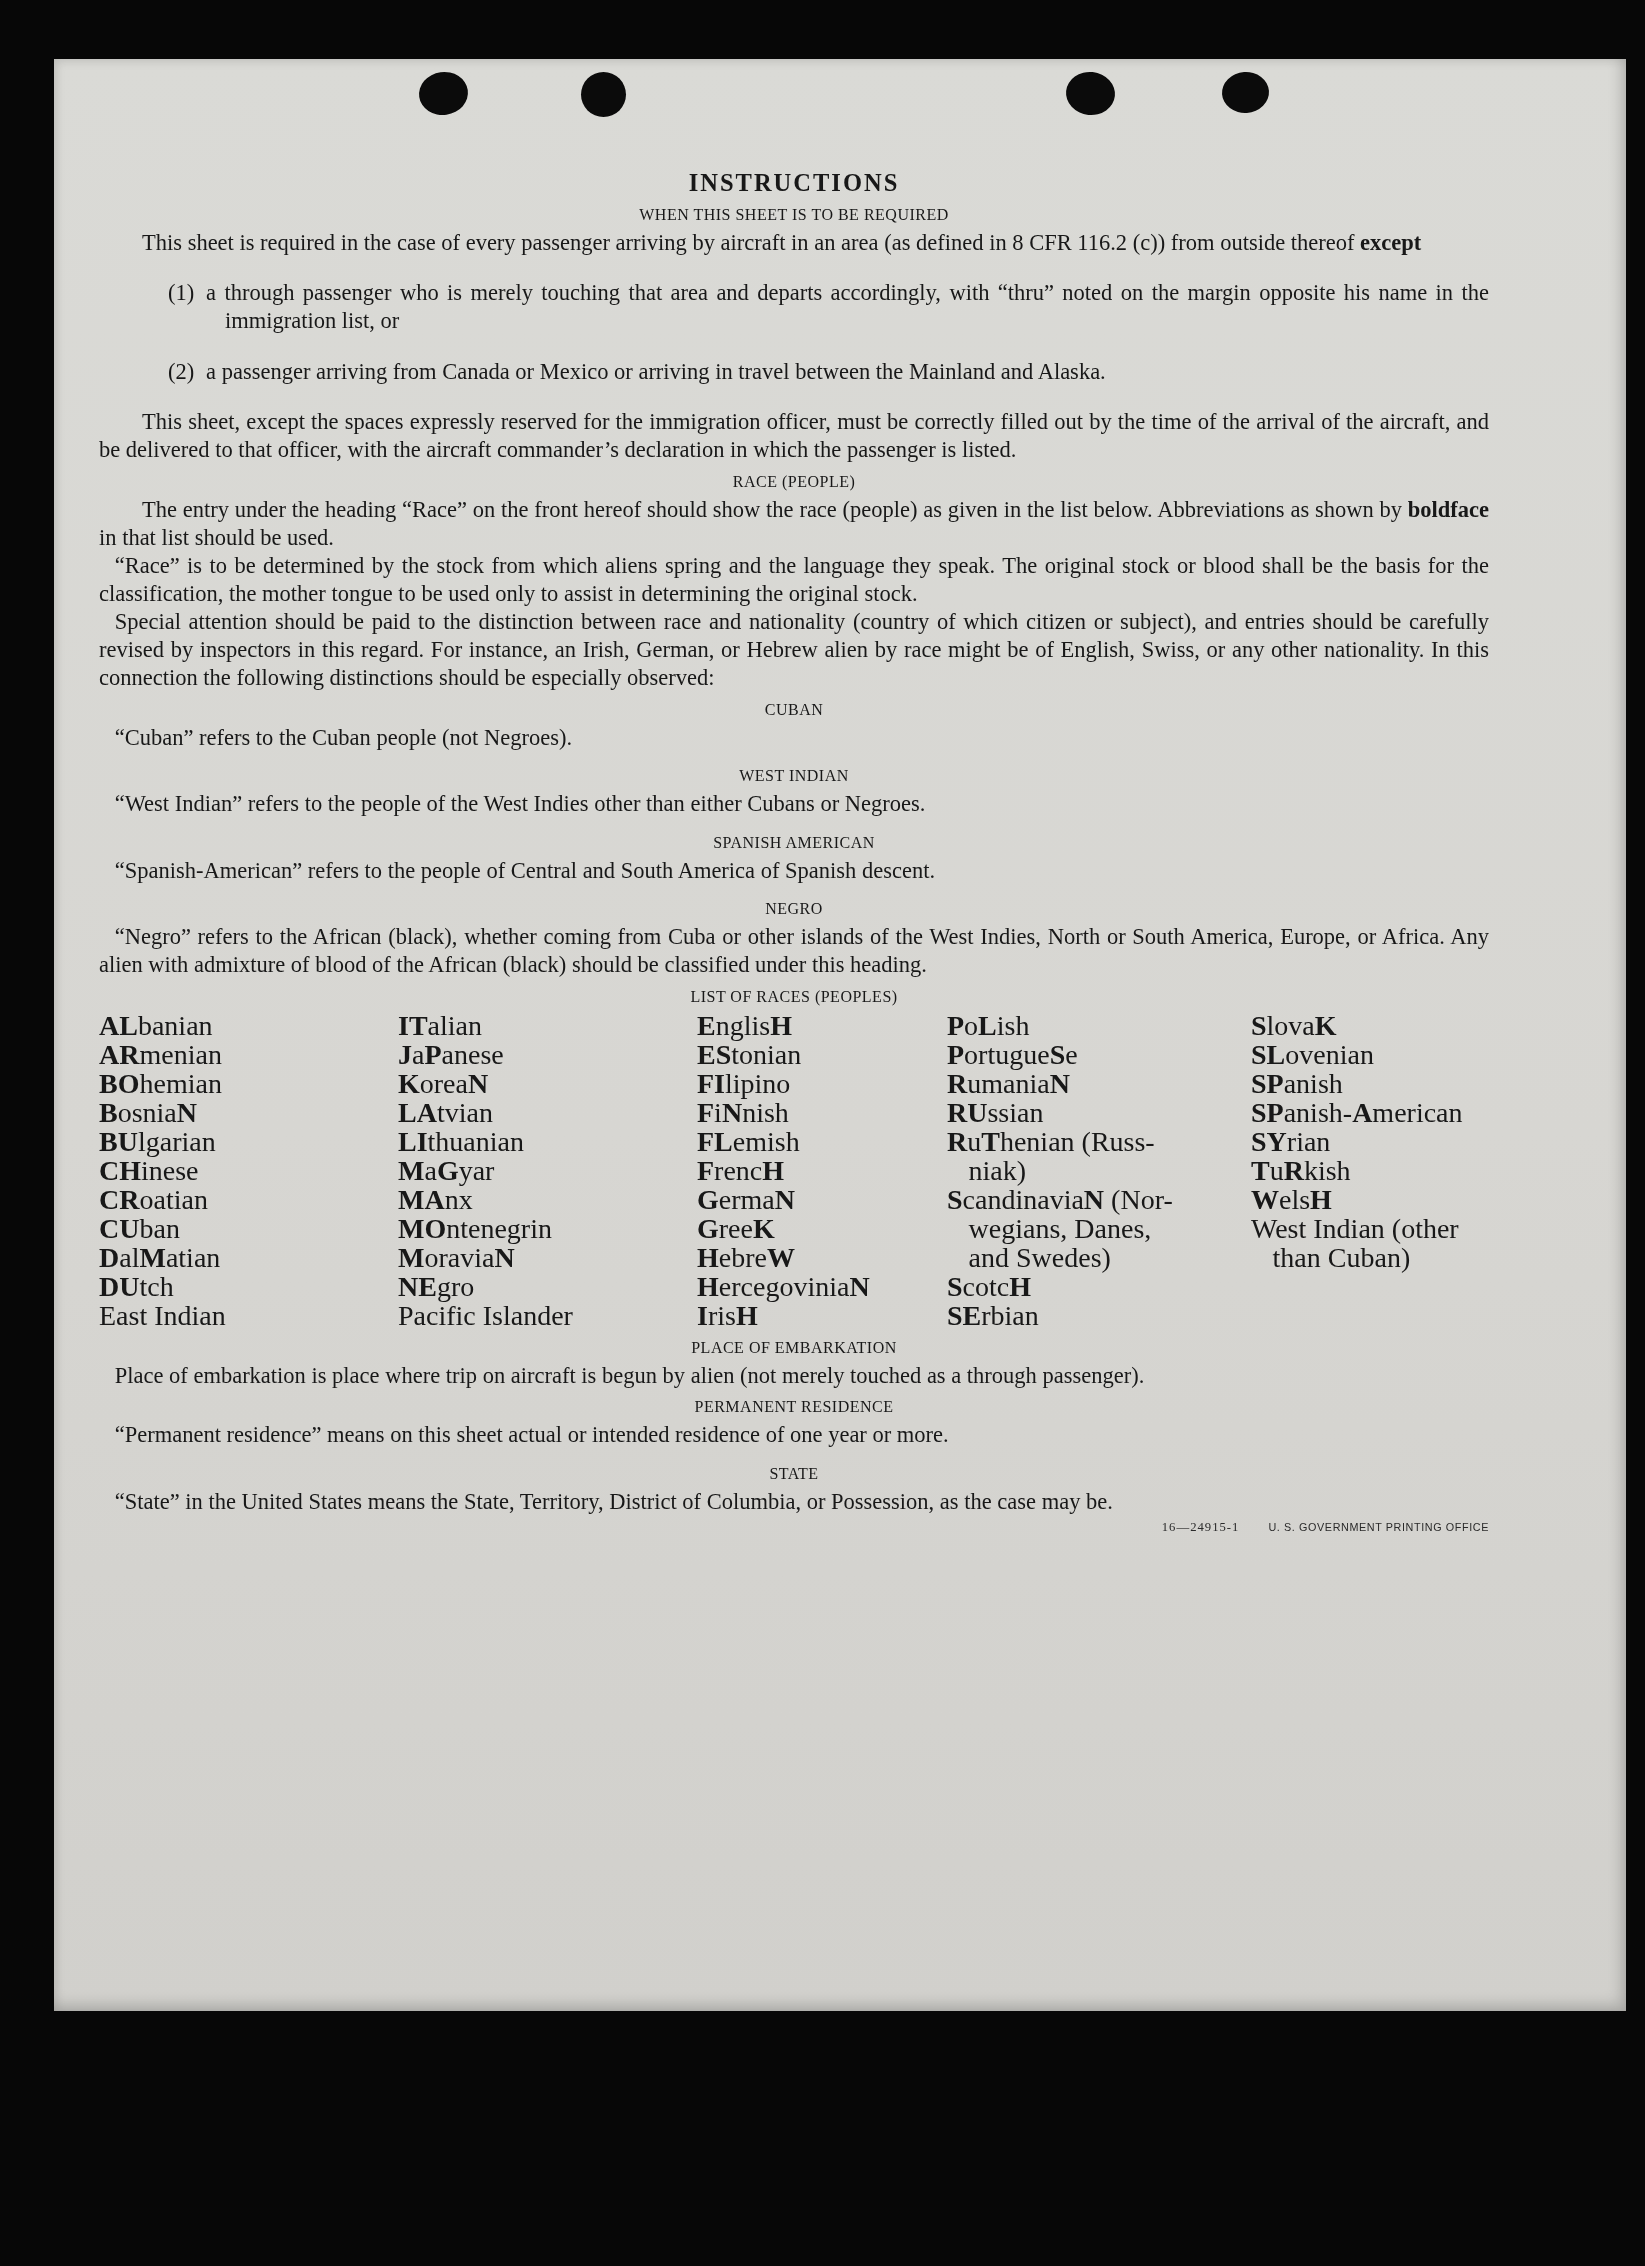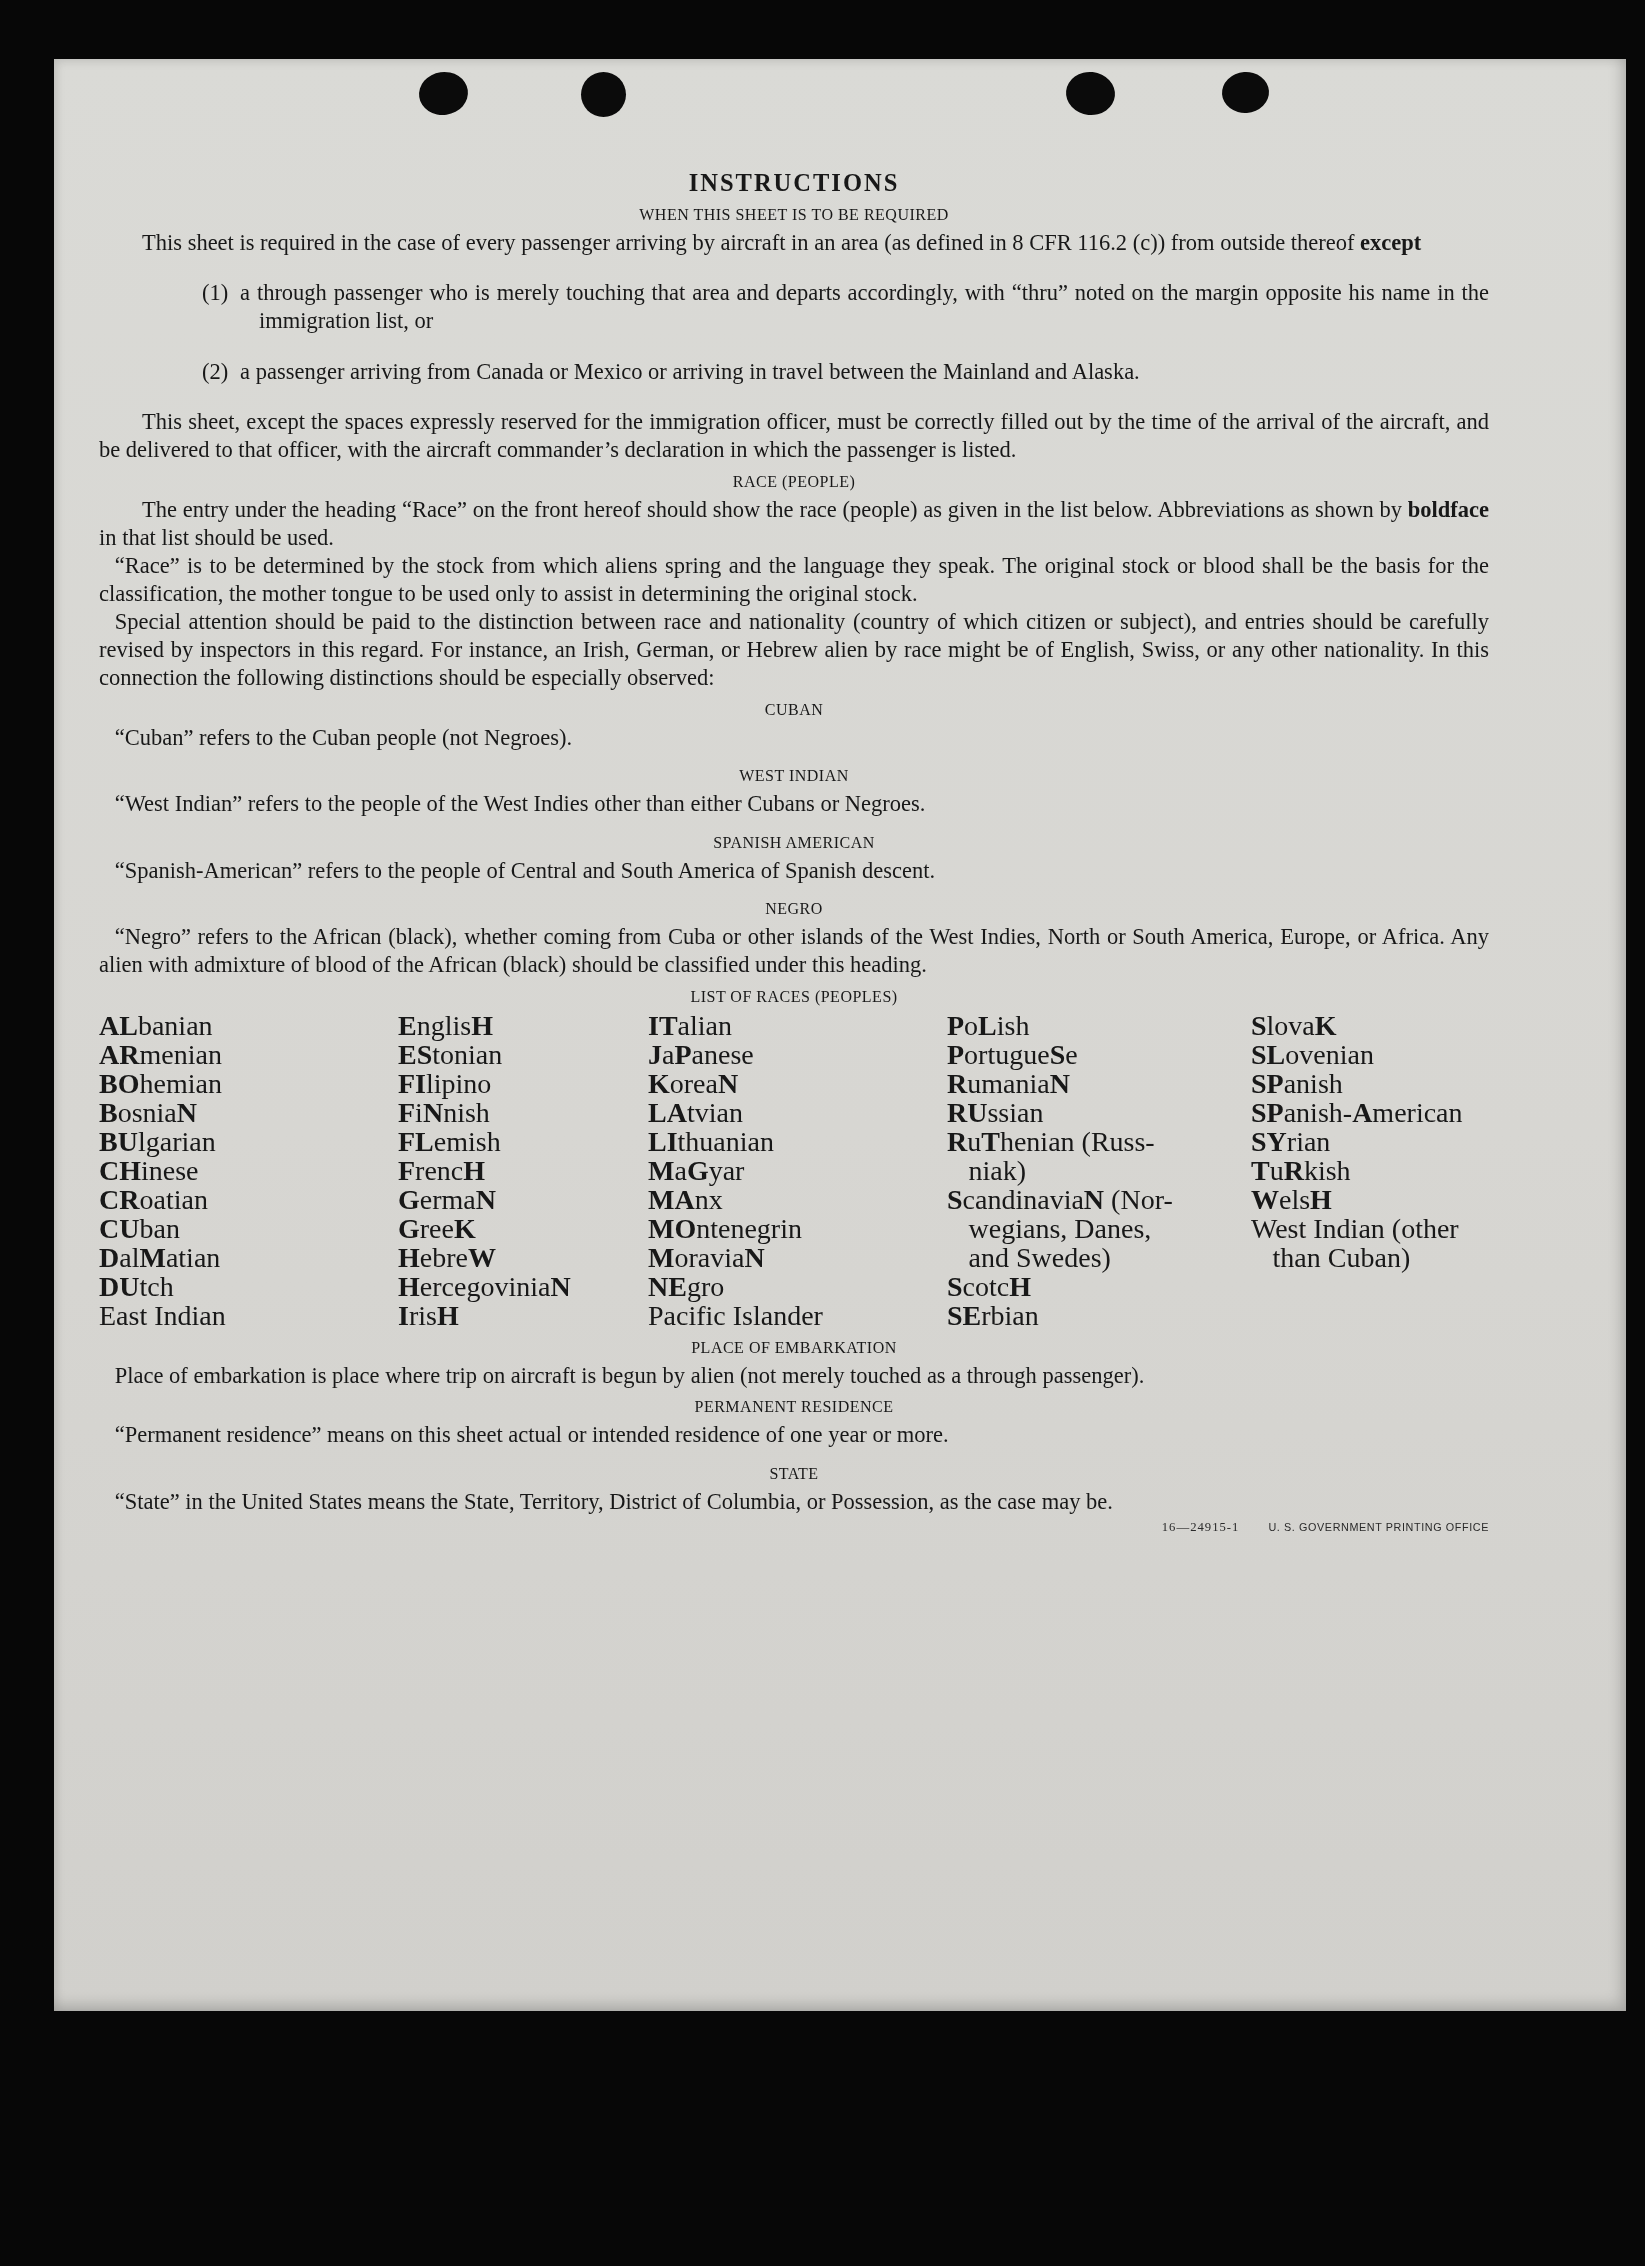--- a/index.html
+++ b/index.html
@@ -33,21 +33,21 @@
     margin:8.8px 0 4.9px 0; text-align:center;
     font-size:16px; font-weight:normal; letter-spacing:0.5px;
   }
   .heading.gap { margin-top:15.7px; }
   p.body {
     margin:0; font-size:22.5px; line-height:28px; text-align:justify;
   }
   p.p-indent { text-indent:43px; }
   p.def { text-indent:15.7px; }
 
-  .num-list { margin-left:103px; }
+  .num-list { margin-left:69px; }
   .num-item {
     font-size:22.5px; line-height:28px; text-align:justify;
     padding-left:57px; text-indent:-57px;
   }
   .num-item .num { margin-right:11.8px; }
 
   .races { display:flex; margin-top:3.9px; }
   .races .col { flex:none; }
   .races .c0 { width:299px; }
   .races .c1 { width:250px; }
@@ -121,46 +121,46 @@
             <div class="race-item"><b>B</b><b>O</b>hemian</div>
             <div class="race-item"><b>B</b>osnia<b>N</b></div>
             <div class="race-item"><b>B</b><b>U</b>lgarian</div>
             <div class="race-item"><b>C</b><b>H</b>inese</div>
             <div class="race-item"><b>C</b><b>R</b>oatian</div>
             <div class="race-item"><b>C</b><b>U</b>ban</div>
             <div class="race-item"><b>D</b>al<b>M</b>atian</div>
             <div class="race-item"><b>D</b><b>U</b>tch</div>
             <div class="race-item">East Indian</div>
           </div>
+        <div class="col c2">
+            <div class="race-item"><b>I</b><b>T</b>alian</div>
+            <div class="race-item"><b>J</b>a<b>P</b>anese</div>
+            <div class="race-item"><b>K</b>orea<b>N</b></div>
+            <div class="race-item"><b>L</b><b>A</b>tvian</div>
+            <div class="race-item"><b>L</b><b>I</b>thuanian</div>
+            <div class="race-item"><b>M</b>a<b>G</b>yar</div>
+            <div class="race-item"><b>M</b><b>A</b>nx</div>
+            <div class="race-item"><b>M</b><b>O</b>ntenegrin</div>
+            <div class="race-item"><b>M</b>oravia<b>N</b></div>
+            <div class="race-item"><b>N</b><b>E</b>gro</div>
+            <div class="race-item">Pacific Islander</div>
+          </div>
         <div class="col c1">
             <div class="race-item"><b>E</b>nglis<b>H</b></div>
             <div class="race-item"><b>E</b><b>S</b>tonian</div>
             <div class="race-item"><b>F</b><b>I</b>lipino</div>
             <div class="race-item"><b>F</b>i<b>N</b>nish</div>
             <div class="race-item"><b>F</b><b>L</b>emish</div>
             <div class="race-item"><b>F</b>renc<b>H</b></div>
             <div class="race-item"><b>G</b>erma<b>N</b></div>
             <div class="race-item"><b>G</b>ree<b>K</b></div>
             <div class="race-item"><b>H</b>ebre<b>W</b></div>
             <div class="race-item"><b>H</b>ercegovinia<b>N</b></div>
             <div class="race-item"><b>I</b>ris<b>H</b></div>
           </div>
-        <div class="col c2">
-            <div class="race-item"><b>I</b><b>T</b>alian</div>
-            <div class="race-item"><b>J</b>a<b>P</b>anese</div>
-            <div class="race-item"><b>K</b>orea<b>N</b></div>
-            <div class="race-item"><b>L</b><b>A</b>tvian</div>
-            <div class="race-item"><b>L</b><b>I</b>thuanian</div>
-            <div class="race-item"><b>M</b>a<b>G</b>yar</div>
-            <div class="race-item"><b>M</b><b>A</b>nx</div>
-            <div class="race-item"><b>M</b><b>O</b>ntenegrin</div>
-            <div class="race-item"><b>M</b>oravia<b>N</b></div>
-            <div class="race-item"><b>N</b><b>E</b>gro</div>
-            <div class="race-item">Pacific Islander</div>
-          </div>
         <div class="col c3">
             <div class="race-item"><b>P</b>o<b>L</b>ish</div>
             <div class="race-item"><b>P</b>ortugue<b>S</b>e</div>
             <div class="race-item"><b>R</b>umania<b>N</b></div>
             <div class="race-item"><b>R</b><b>U</b>ssian</div>
             <div class="race-item"><b>R</b>u<b>T</b>henian (Russ-
 niak)</div>
             <div class="race-item"><b>S</b>candinavia<b>N</b> (Nor-
 wegians, Danes,
 and Swedes)</div>

